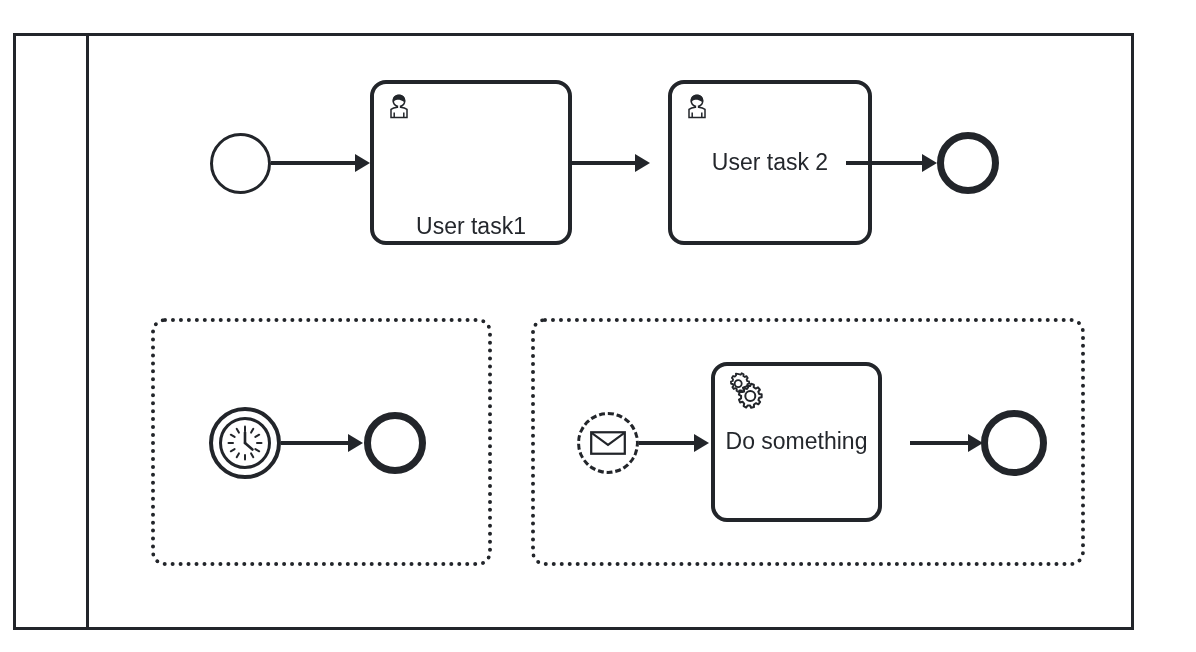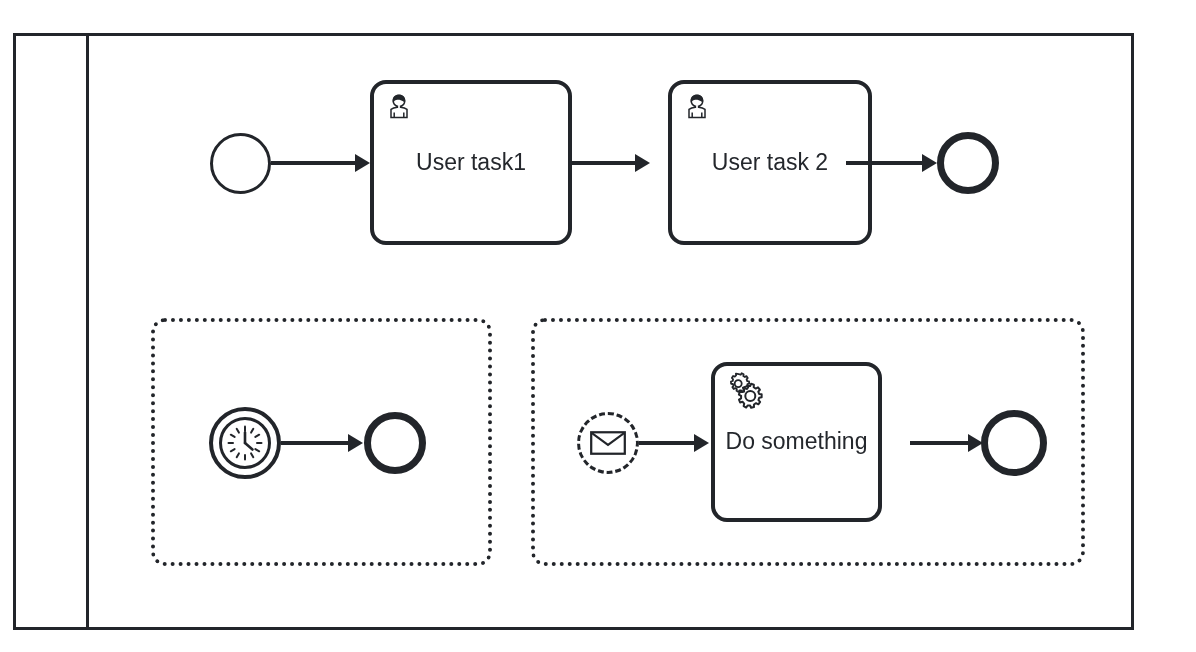--- a/index.html
+++ b/index.html
@@ -142,21 +142,21 @@
   <div class="lane-divider"></div>
   <div style="position:absolute;left:16px;top:36px;width:70px;height:591px;">
     
   </div>
 
   <div class="event event-start" style="left:210px;top:133px;width:61px;height:61px;"></div>
 
   <div class="flow" style="left:271px;top:161px;width:84px;"></div>
   <div class="arrowhead" style="left:355px;top:154px;"></div>
 
-  <div class="task" style="left:370px;top:80px;width:202px;height:165px;">
+  <div class="task" style="left:370px;top:80px;width:202px;height:165px;align-items:flex-end;">
     <span class="task-icon">
       <svg viewBox="0 0 34 34" width="34" height="34" aria-hidden="true">
         <path d="M17 5.5c-3.4 0-5.7 2.2-5.7 5.4 0 1.2.35 2.4 1 3.3.75 1.05 1.9 1.75 3.1 1.95v1.1c-2.9.35-5.2 1.2-6.4 2.05v8.2h16V19.3c-1.2-.85-3.5-1.7-6.4-2.05v-1.1c1.2-.2 2.35-.9 3.1-1.95.65-.9 1-2.1 1-3.3 0-3.2-2.3-5.4-5.7-5.4z" fill="none" stroke="#22252a" stroke-width="1.5"></path>
         <path d="M17 4.4c-3.9 0-6.4 2.5-6.4 6.1 0 .95.15 1.8.45 2.55.55-1.25 1.1-2.5 3.15-3.05 1.6-.45 3.1-.25 4.55.15 1.6.45 3.2 1.1 4.05 2.9.3-.8.45-1.65.45-2.55 0-3.6-2.5-6.1-6.25-6.1z" fill="#22252a"></path>
         <path d="M12.2 22.4v5.1M21.8 22.4v5.1" stroke="#22252a" stroke-width="1.5" fill="none"></path>
       </svg>
     </span>
     <span class="task-label">User task1</span>
   </div>
 

